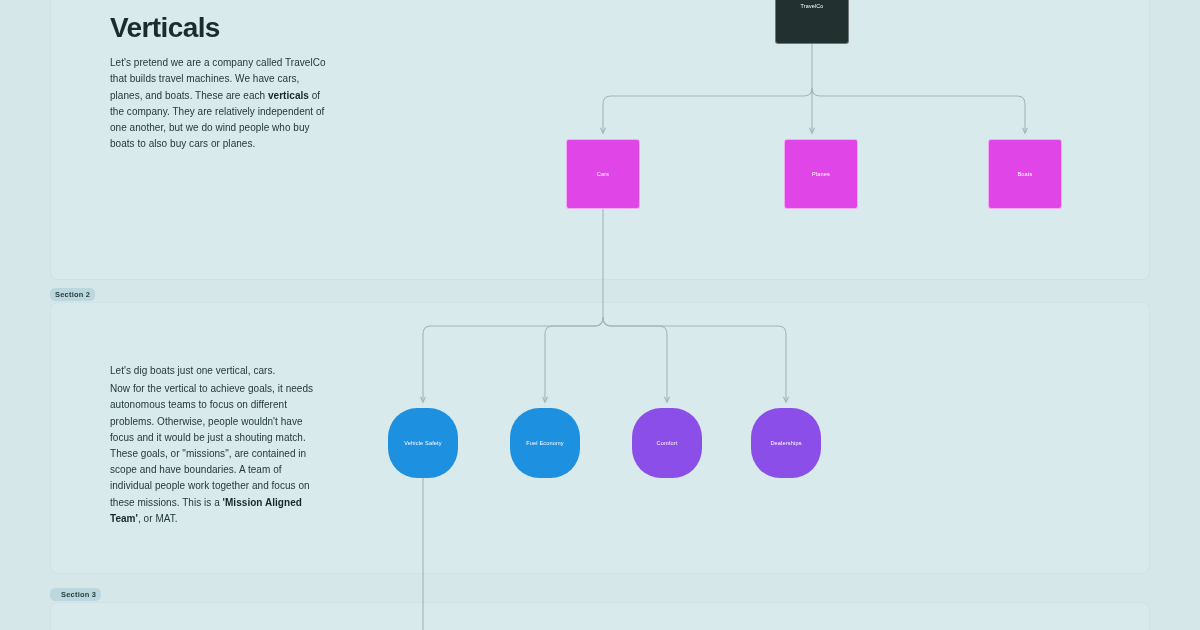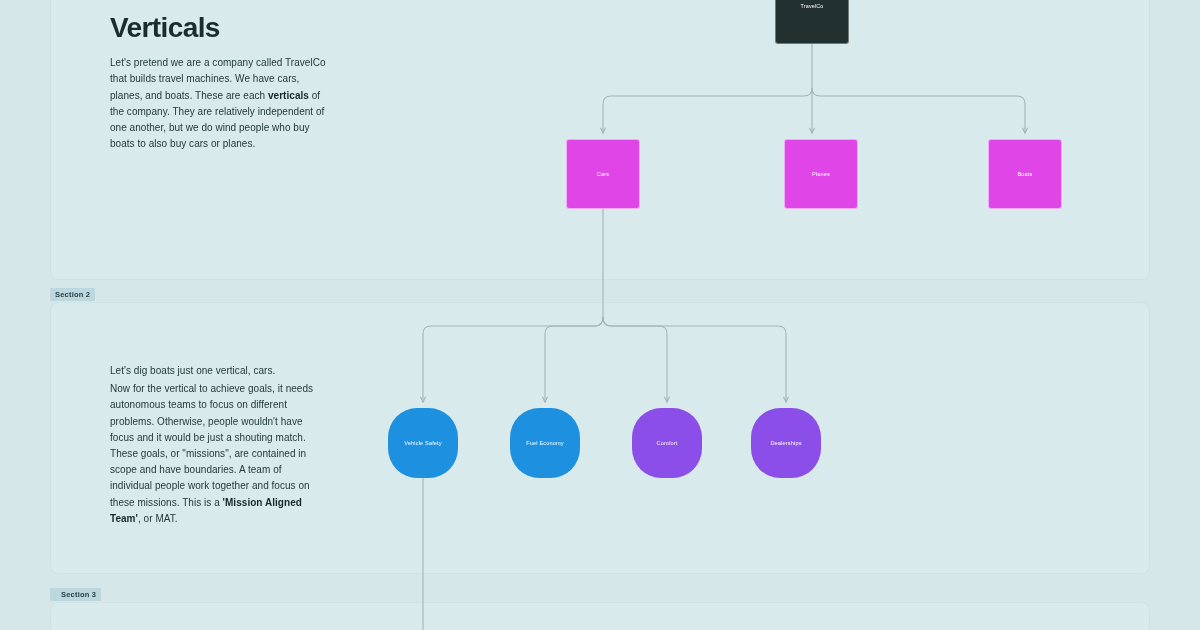--- a/index.html
+++ b/index.html
@@ -31,21 +31,21 @@
 
   
   .section-badge {
     position: absolute;
     background: #bcd8de;
     color: #253c41;
     font-size: 7.5px;
     font-weight: 600;
     letter-spacing: 0.2px;
     padding: 2.5px 5px 2.5px 5px;
-    border-radius: 0;
+    border-radius: 5px;
     line-height: 1;
     white-space: nowrap;
   }
   #badge-2 { left: 50px; top: 288px; }
   #badge-3 { left: 50px; top: 588px; padding-left: 11px; }
 
   
   .text-block { position: absolute; width: 216px; }
   #text-verticals { left: 110px; top: 12px; }
   #text-mats      { left: 110px; top: 363px; }

